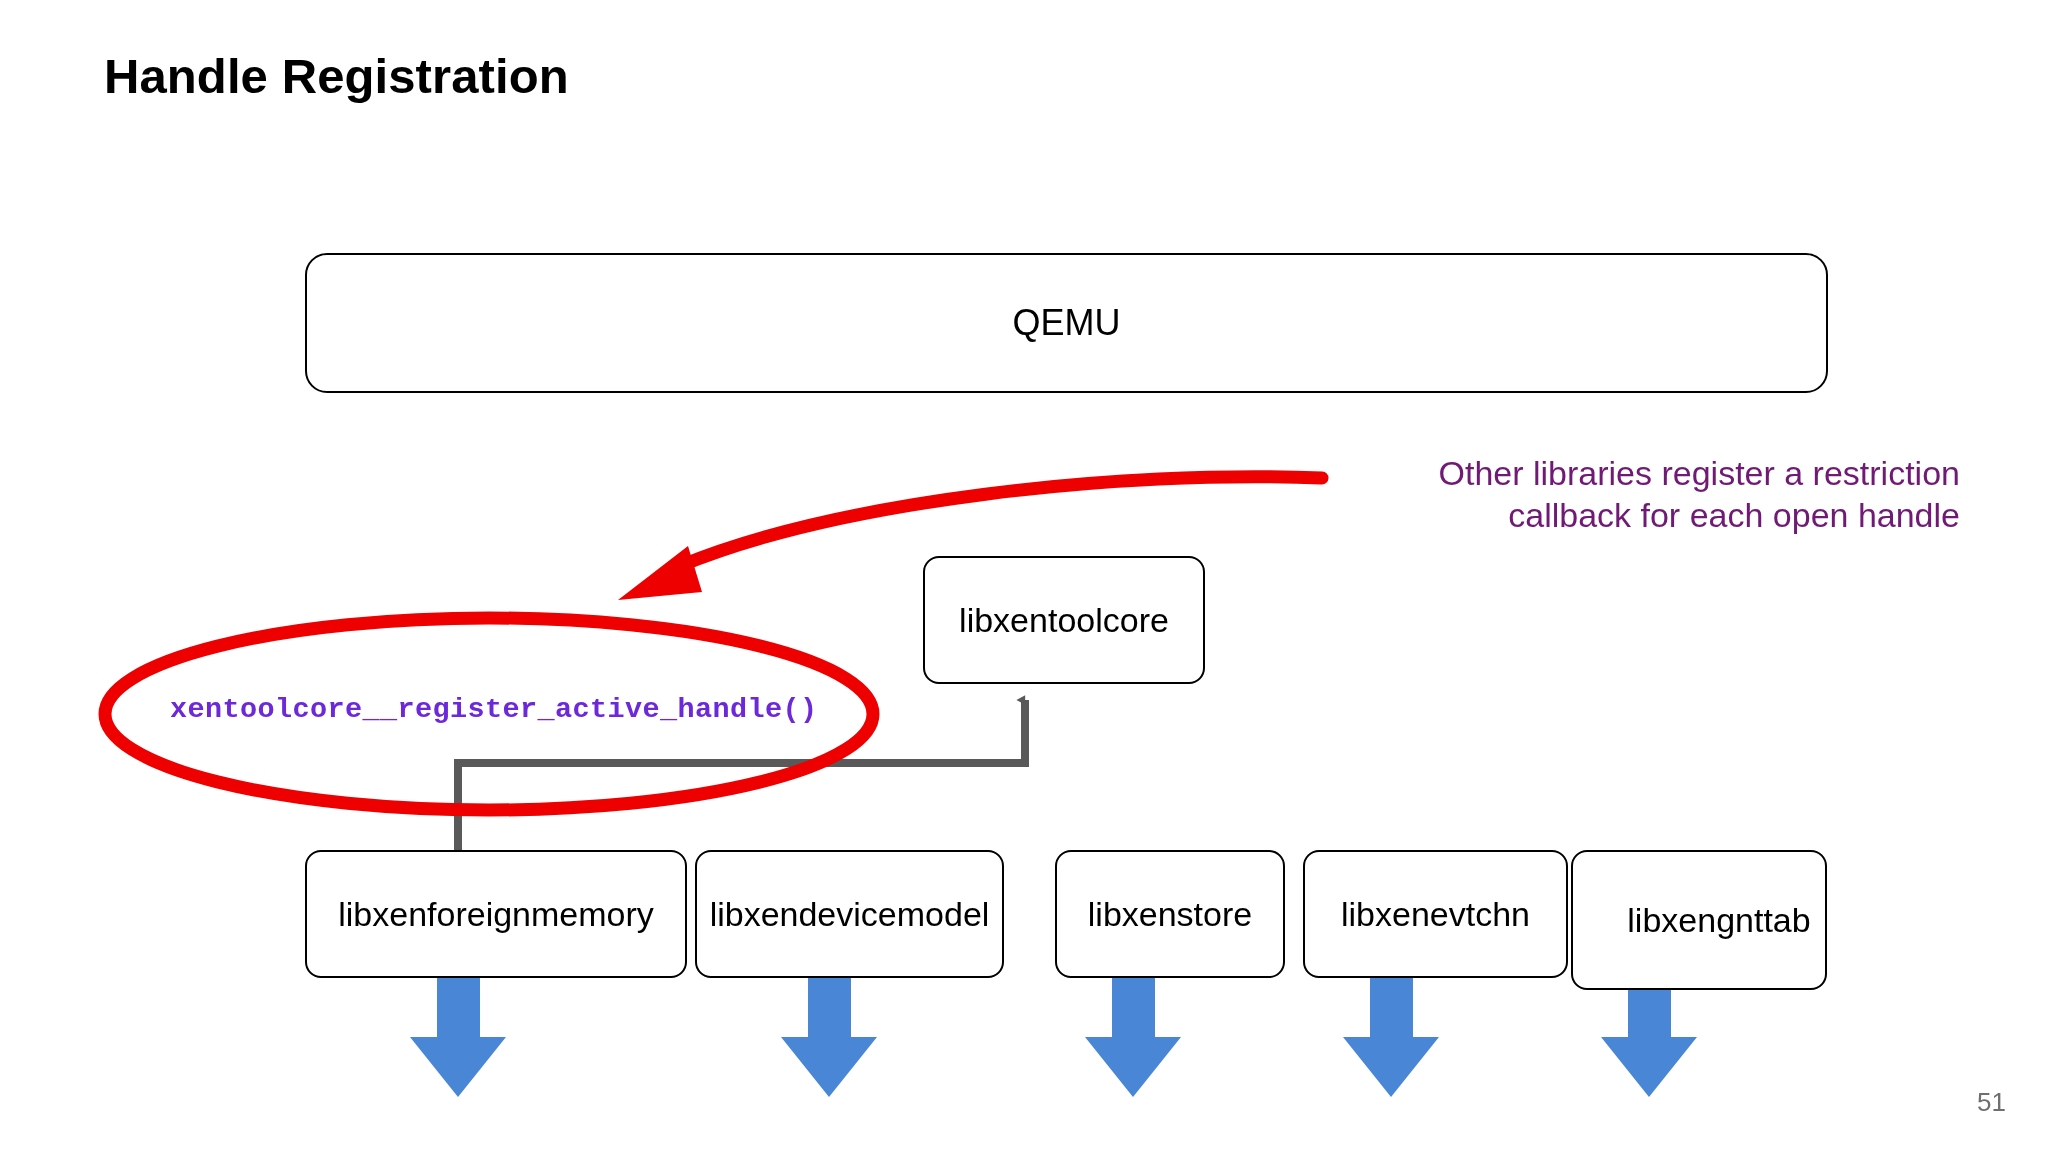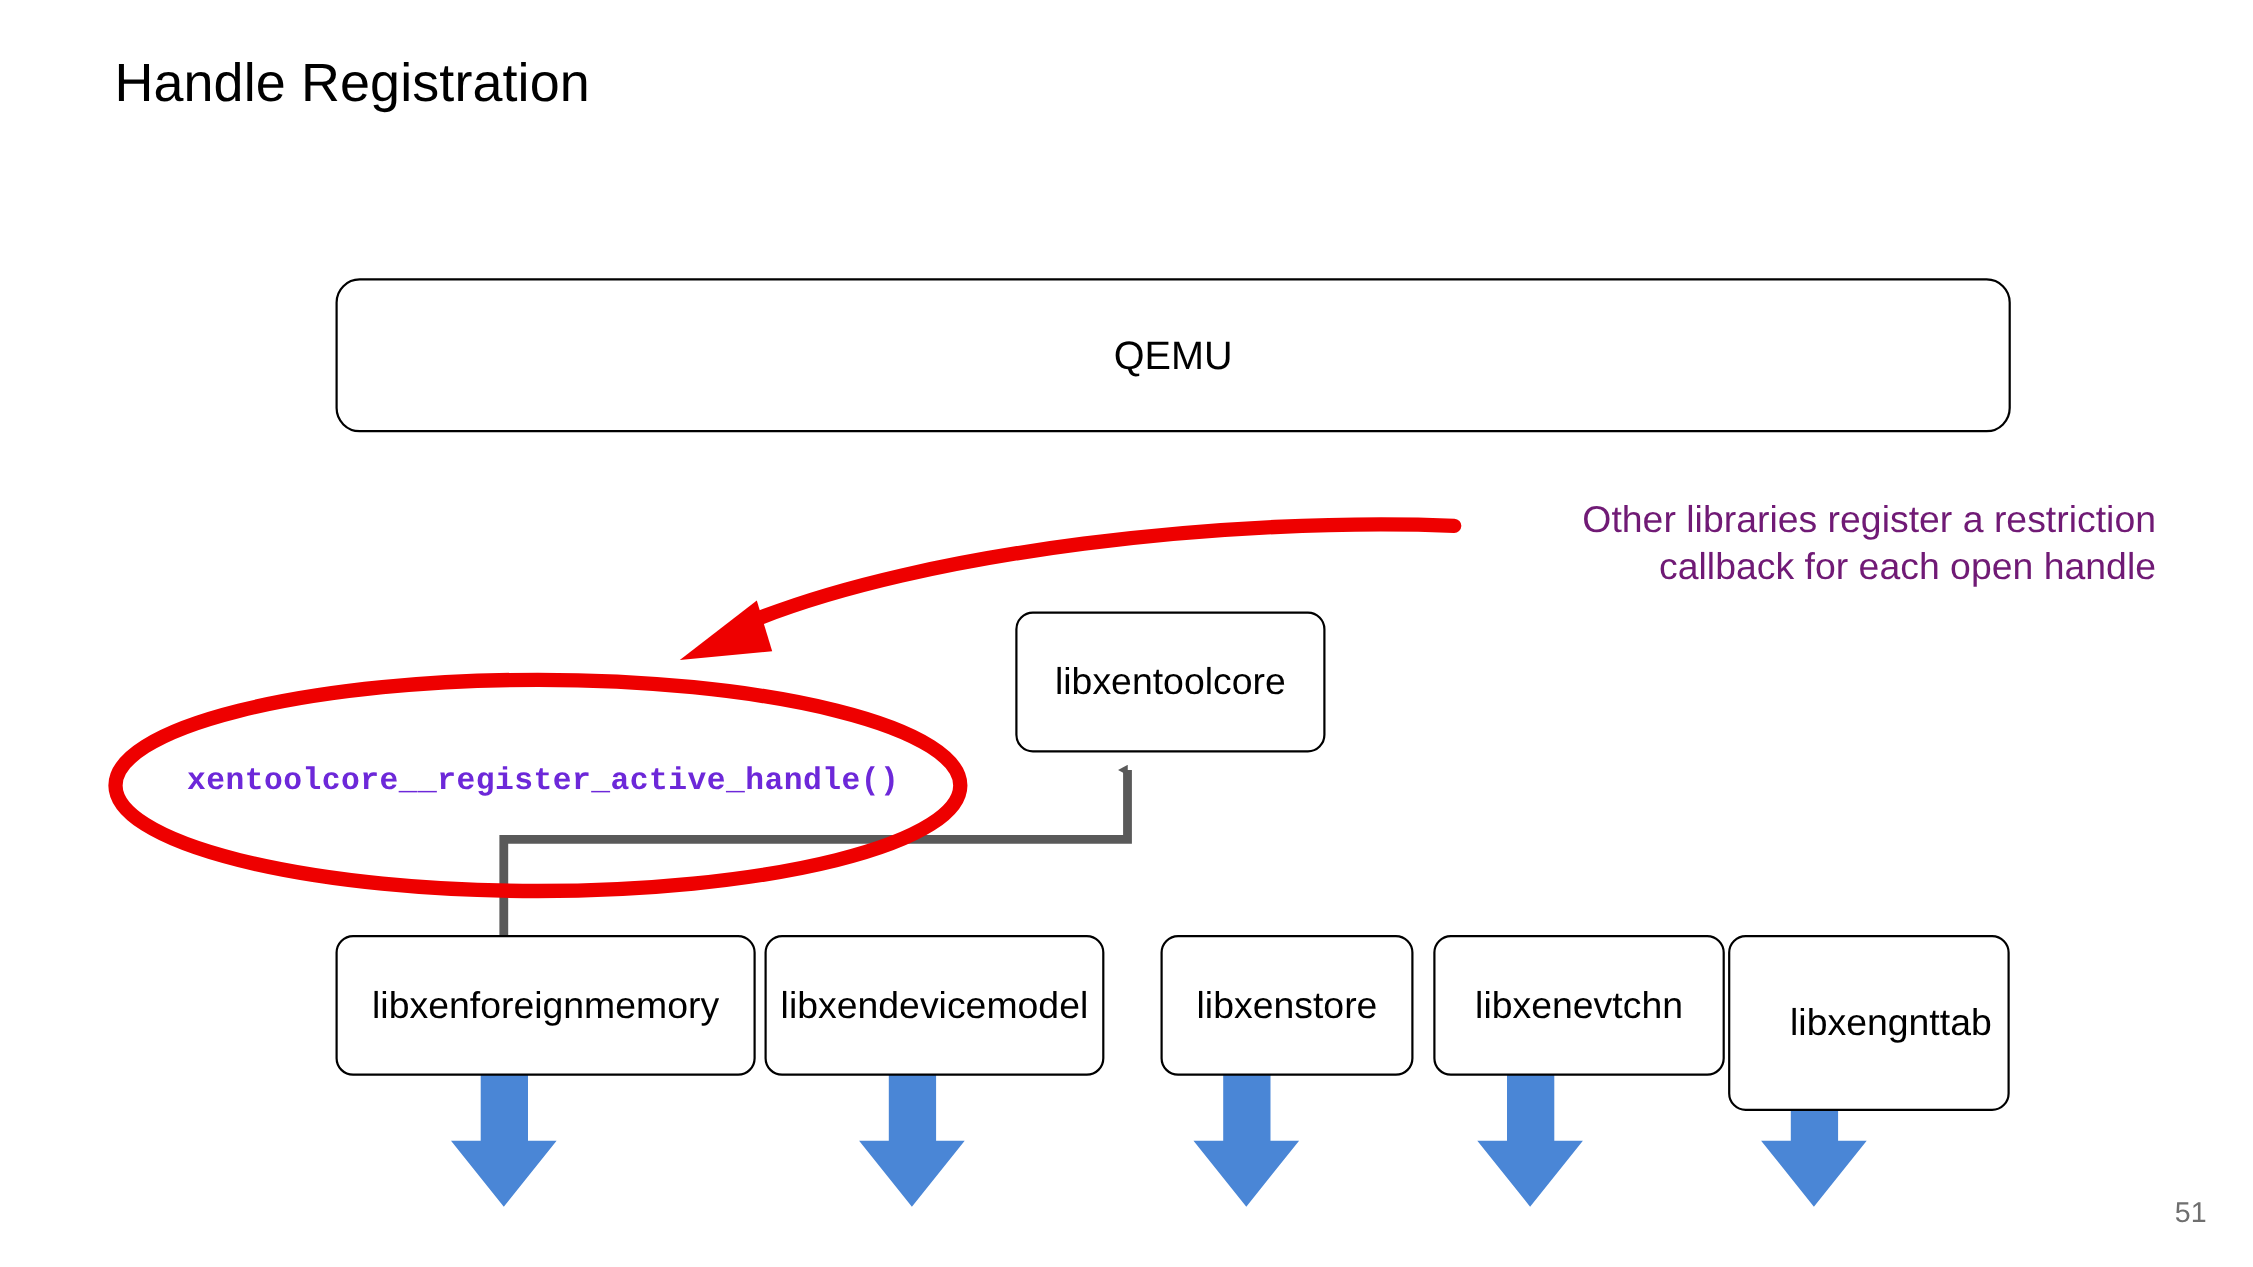--- a/index.html
+++ b/index.html
@@ -26,21 +26,21 @@
     pointer-events: none;
   }
 
   .slide-title {
     position: absolute;
     left: 104px;
     top: 47px;
     font-size: 49px;
     line-height: 58px;
     color: #000000;
-    font-weight: 400;
+    font-weight: 700;
     letter-spacing: 0.1px;
     white-space: nowrap;
   }
 
   .node-box {
     position: absolute;
     box-sizing: border-box;
     border: 2px solid #000000;
     border-radius: 16px;
     background: #ffffff;
@@ -140,21 +140,21 @@
   </div>
 
   <div class="node-box" style="left:1018px; top:850px; width:230px; height:128px;text-align:center;">
     <span class="node-label">libxenstore</span>
   </div>
 
   <div class="node-box" style="left:1266px; top:850px; width:265px; height:128px;">
     <span class="node-label">libxenevtchn</span>
   </div>
 
-  <div class="node-box" style="left:1534px; top:850px; width:256px; height:160px;padding-left:40px;">
+  <div class="node-box" style="left:1534px; top:850px; width:256px; height:140px;padding-left:40px;">
     <span class="node-label">libxengnttab</span>
   </div>
 
   <div class="mono-label" style="left:170px; top:693px;">xentoolcore__register_active_handle()</div>
 
   <div class="callout-text" style="left:1360px; top:452px; width:600px;">Other libraries register a restriction
 callback for each open handle</div>
 
   <div class="page-number">51</div>
 

